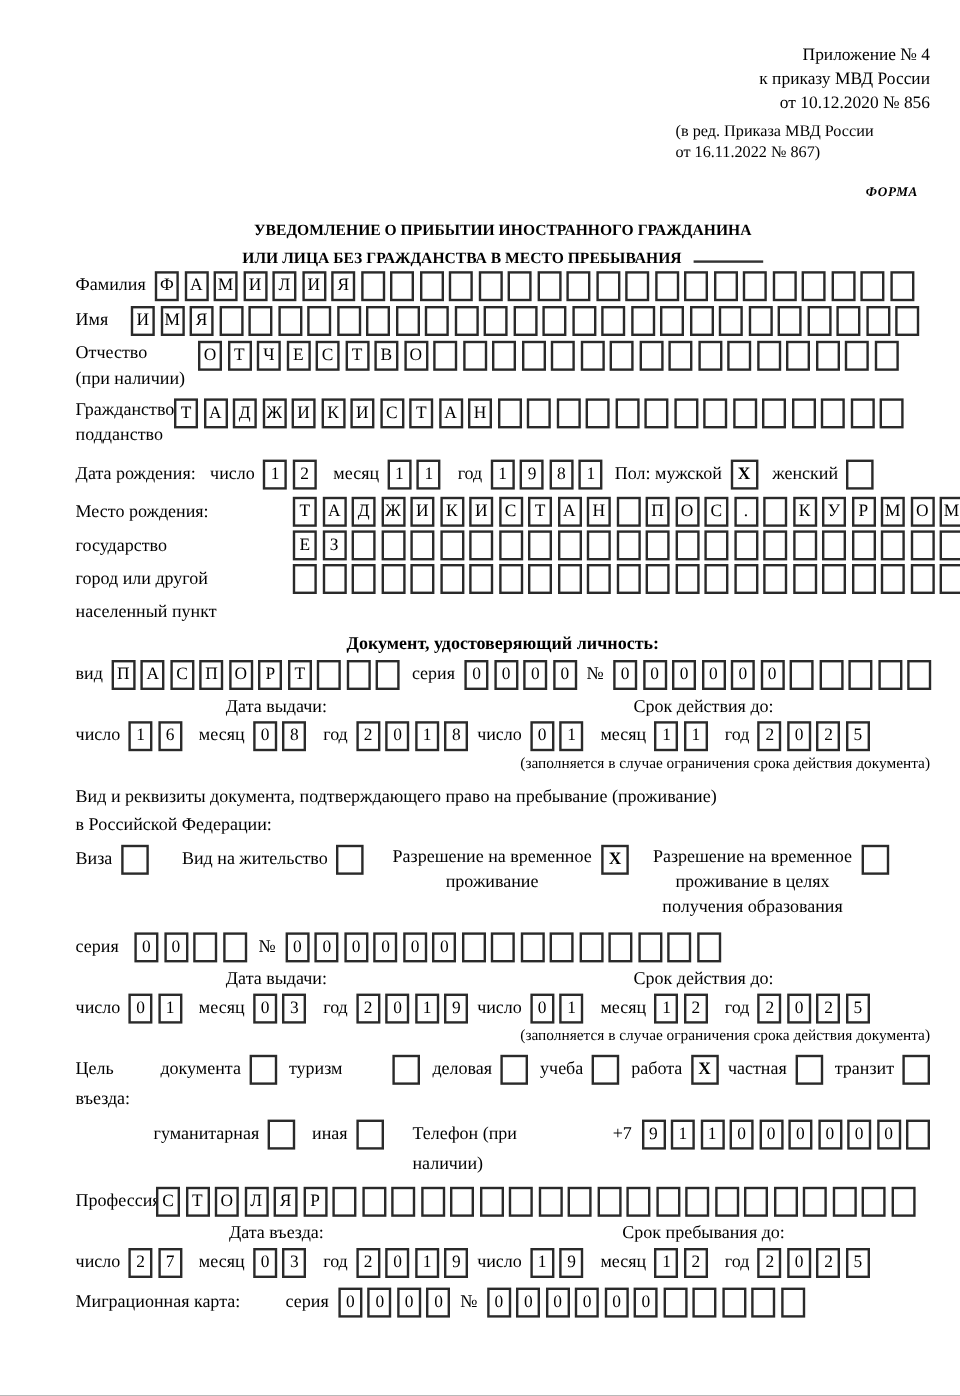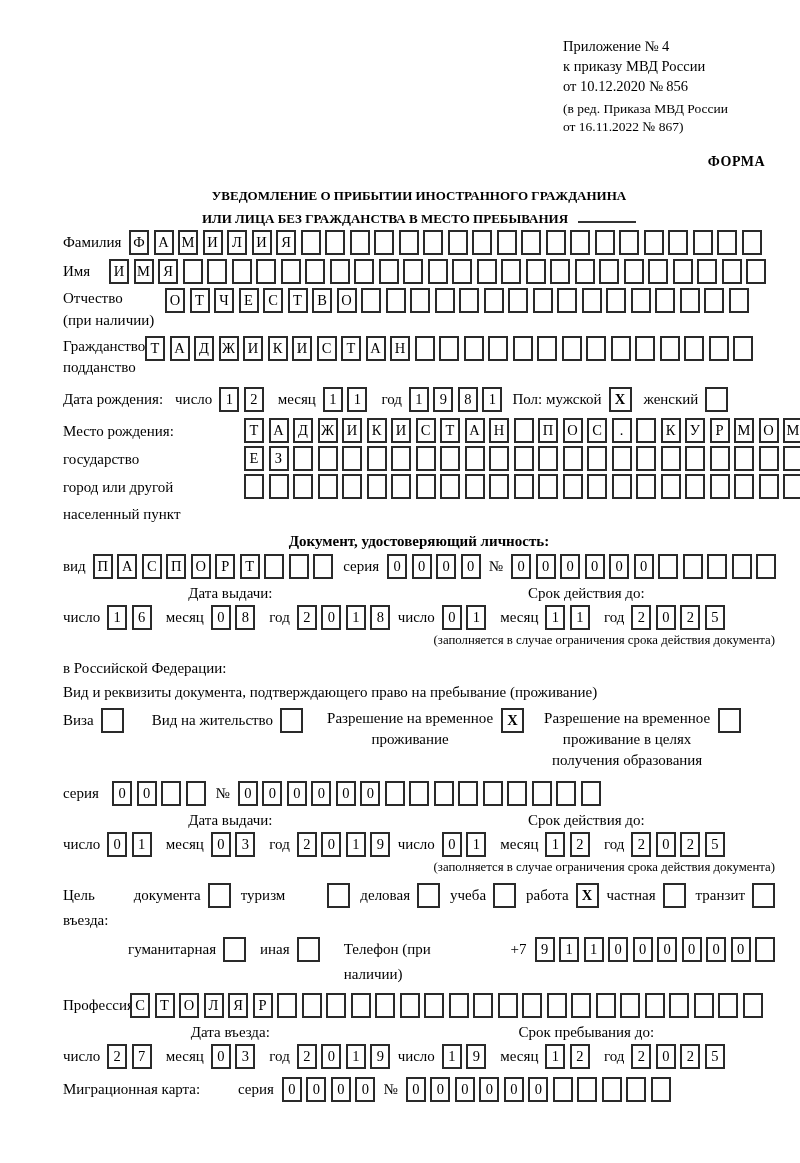--- a/index.html
+++ b/index.html
@@ -16,23 +16,23 @@
     font-size:14.5px;font-family:"Liberation Serif",serif;background:#fff;
   }
   .chk{display:inline-flex;vertical-align:middle;}
   .chk .cb{width:23px;height:25px;font-weight:bold;}
   
   .frow{display:flex;align-items:flex-start;margin-bottom:4px;}
   .flabel{flex:none;line-height:25px;}
   .mlabel{flex:none;line-height:1.45;}
   .stack{display:flex;flex-direction:column;gap:3px;}
   
-  .annex{margin-left:500px;line-height:20px;font-size:14.5px;}
+  .annex{margin-left:500px;line-height:20px;font-size:14.5px;text-align:right;}
   .annex-sub{margin-left:500px;margin-top:4px;line-height:18px;font-size:13.5px;}
-  .forma{margin-top:18px;text-align:right;padding-right:10px;font-weight:bold;font-size:14px;letter-spacing:.5px;}
+  .forma{margin-top:18px;text-align:right;padding-right:10px;font-weight:bold;font-size:11px;letter-spacing:.5px;font-style:italic;}
   
   .title{margin-top:14px;text-align:center;font-weight:bold;font-size:13px;line-height:23px;}
   .blank-line{display:inline-block;width:58px;border-bottom:2px solid #333;margin-left:10px;}
   .sec1{margin-top:24px;font-weight:bold;font-size:15.5px;letter-spacing:.2px;margin-bottom:24px;}
   
   .center-bold{text-align:center;font-weight:bold;margin:2px 0 4px 0;}
   
   .dates{display:flex;margin-top:6px;}
   .dcol-l{flex:0 0 47%;}
   .dcol-r{flex:1;}
@@ -402,22 +402,22 @@
             <span class="cb">0</span>
             <span class="cb">2</span>
             <span class="cb">5</span>
           </span>
       </div>
       <div class="note">(заполняется в случае ограничения срока действия документа)</div>
     </div>
   </div>
 
   <div style="margin-top:8px;line-height:24px;">
+    <div>Вид и реквизиты документа, подтверждающего право на пребывание (проживание)</div>
     <div>в Российской Федерации:</div>
-    <div>Вид и реквизиты документа, подтверждающего право на пребывание (проживание)</div>
   </div>
 
   <div class="optrow" style="margin-top:4px;">
     <span class="opt">
       <span class="olabel">Виза</span>
       <span class="chk">
           <span class="cb"></span>
         </span>
     </span>
     <span class="opt" style="margin-left:28px;">

